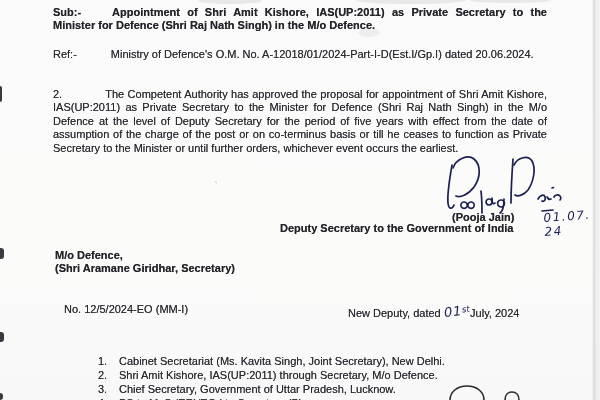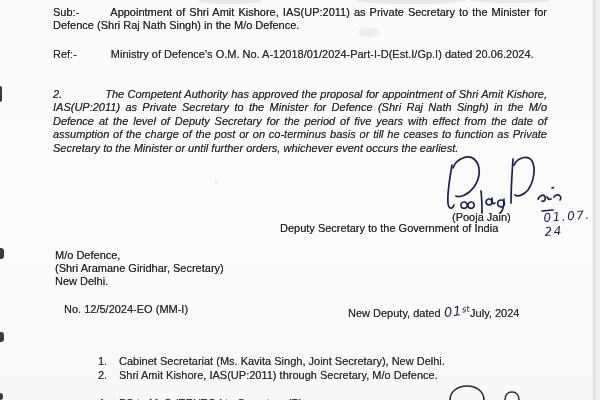--- a/index.html
+++ b/index.html
@@ -4,21 +4,21 @@
 <style>
   html,body{margin:0;padding:0;}
   body{
     width:600px;height:400px;overflow:hidden;position:relative;
     background:linear-gradient(180deg,#fafafa 0%,#fbfbfa 60%,#f8f8f8 100%);
     font-family:"Liberation Sans",sans-serif;
     color:#2a2a31;
   }
   .page{position:absolute;inset:0;}
   .txt{font-size:11px;line-height:13.4px;text-shadow:0 0 .5px rgba(42,42,50,.75);}
-  .bold{font-weight:normal;color:#232329;}
+  .bold{font-weight:bold;color:#232329;}
   .blk{position:absolute;}
   .just{text-align:justify;}
   .label-spacer{display:inline-block;height:1px;}
   .hang-sub{width:31px;}
   .hang-ref{width:34px;}
   .hang-para{width:43px;}
   .ink{color:#1b2050;font-family:"DejaVu Sans",sans-serif;font-style:italic;text-shadow:none;}
   .hw-date-sig{position:absolute;left:544px;top:209px;font-size:12px;letter-spacing:1.5px;transform:rotate(-4deg);}
   .hw-day{font-size:13px;letter-spacing:1px;display:inline-block;transform:rotate(-6deg) translateY(-1px);}
   .hw-ord{font-size:8.5px;vertical-align:super;display:inline-block;transform:rotate(-8deg);}
@@ -48,21 +48,21 @@
   <div class="tickmark">`</div>
 
   <div class="blk txt bold just" style="left:53px;top:6px;width:494px;">
     <span>Sub:-</span><span class="label-spacer hang-sub"></span><span>Appointment of Shri Amit Kishore, IAS(UP:2011) as Private Secretary to the Minister for Defence (Shri Raj Nath Singh) in the M/o Defence.</span>
   </div>
 
   <div class="blk txt just" style="left:53px;top:48px;width:494px;">
     <span>Ref:-</span><span class="label-spacer hang-ref"></span><span>Ministry of Defence's O.M. No. A-12018/01/2024-Part-I-D(Est.I/Gp.I) dated 20.06.2024.</span>
   </div>
 
-  <div class="blk txt just" style="left:53px;top:88px;width:494px;font-style:italic;">
+  <div class="blk txt just" style="left:53px;top:88px;width:494px;">
     <span>2.</span><span class="label-spacer hang-para"></span><span>The Competent Authority has approved the proposal for appointment of Shri Amit Kishore, IAS(UP:2011) as Private Secretary to the Minister for Defence (Shri Raj Nath Singh) in the M/o Defence at the level of Deputy Secretary for the period of five years with effect from the date of assumption of the charge of the post or on co-terminus basis or till he ceases to function as Private Secretary to the Minister or until further orders, whichever event occurs the earliest.</span>
   </div>
 
   <svg style="left:438px;top:153px;" width="165" height="64" viewBox="0 0 165 64" fill="none" stroke="#1b2050" stroke-width="1.7" stroke-linecap="round">
     <path d="M14,12 C12,24 9,40 10,50 C10.5,56 14,57 16,52"></path>
     <path d="M15,15 C18,6 30,1 36,6 C43,12 43,24 36,34 C30,42 22,45 18,43"></path>
     <path d="M26,49 a3.2,3.2 0 1,0 0.1,0 M33,49 a3.2,3.2 0 1,0 0.1,0"></path>
     <path d="M43,38 C44,46 44,54 44,60"></path>
     <path d="M51,46 a3,3 0 1,0 0.1,0 M54,45 C54,50 55,52 57,50"></path>
     <path d="M63,47 a3.5,3.5 0 1,0 0.1,0 M66,46 C66,53 65,58 62,60"></path>
@@ -73,35 +73,37 @@
     <path d="M104,58 l11,-1"></path>
   </svg>
 
   <div class="blk txt bold" style="left:452px;top:211px;">(Pooja Jain)</div>
   <div class="ink hw-date-sig">01.07. 24</div>
   <div class="blk txt bold" style="left:280px;top:222px;text-align:right;">Deputy Secretary to the Government of India</div>
 
   <div class="blk txt bold" style="left:55px;top:249px;line-height:13.2px;">
     <div>M/o Defence,</div>
     <div>(Shri Aramane Giridhar, Secretary)</div>
-    <div>New Delhi.</div>
   </div>
 
   <div class="blk txt" style="left:55px;top:303px;padding-left:9px;">No. 12/5/2024-EO (MM-I)</div>
   <div class="blk txt" style="left:348px;top:303px;">
     <span>New Deputy, dated </span><span class="ink hw-day">01</span><span class="ink hw-ord">st</span><span>July, 2024</span>
   </div>
 
 
   <div class="row txt" style="top:355px;">
     <span class="num">1.</span><span>Cabinet Secretariat (Ms. Kavita Singh, Joint Secretary), New Delhi.</span>
   </div>
   <div class="row txt" style="top:369px;">
     <span class="num">2.</span><span>Shri Amit Kishore, IAS(UP:2011) through Secretary, M/o Defence.</span>
   </div>
+  <div class="row txt" style="top:383px;">
+    <span class="num">3.</span><span>Chief Secretary, Government of Uttar Pradesh, Lucknow.</span>
+  </div>
 
   <div class="row txt" style="top:397px;">
     <span class="num">4.</span><span>PS to MoS (ER)/EO.I to Secretary (P)</span>
   </div>
 
   <svg style="left:445px;top:382px;" width="100" height="18" viewBox="0 0 100 18" fill="none" stroke="#2a2a30" stroke-width="1.6" stroke-linecap="round">
     <path d="M5,18 C5,10 12,4 22,4 C32,4 39,10 39,18"></path>
     <path d="M60,18 C60,13 63,10 67,10 C71,10 74,13 74,18"></path>
   </svg>
 

